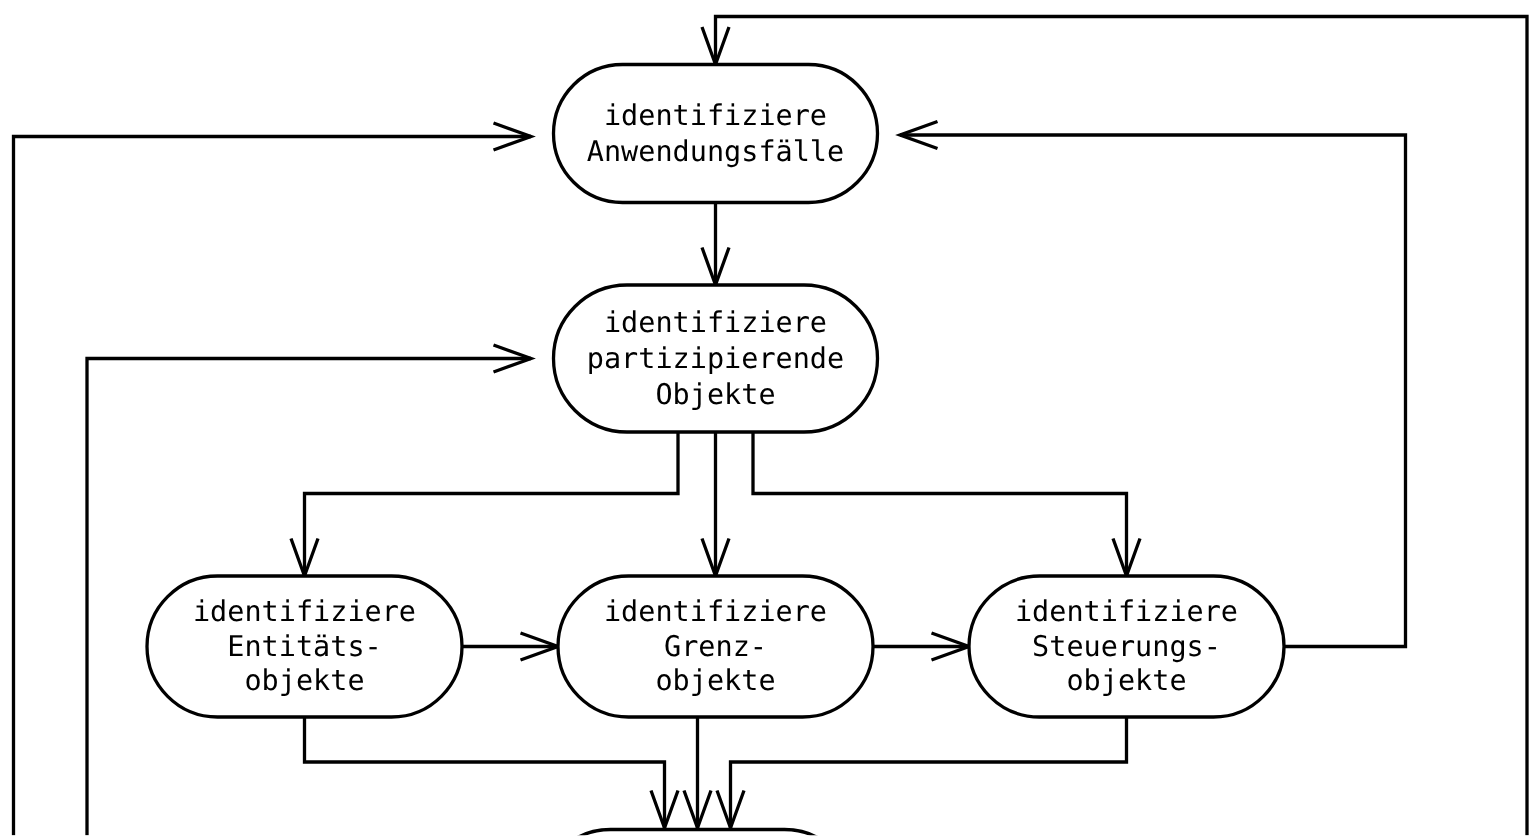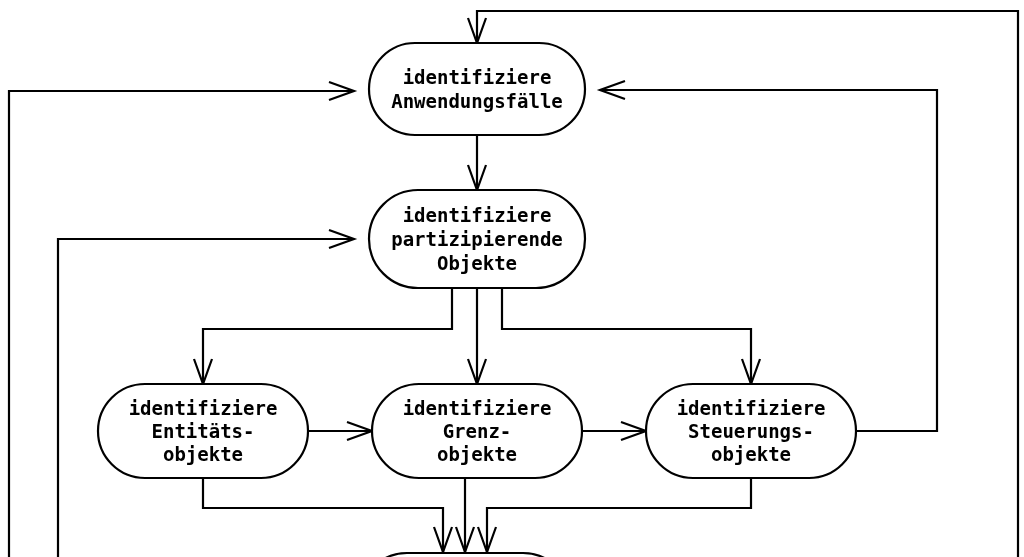--- a/index.html
+++ b/index.html
@@ -8,21 +8,20 @@
     padding: 0;
     background: #ffffff;
   }
   #stage {
     position: relative;
     width: 1024px;
     height: 557px;
     background: #ffffff;
     overflow: hidden;
     font-family: "DejaVu Sans Mono", "Liberation Mono", monospace;
-    font-weight: bold;
   }
   #diagram {
     position: absolute;
     left: 0;
     top: 0;
     width: 1024px;
     height: 557px;
     display: block;
   }
   .node-shape {

